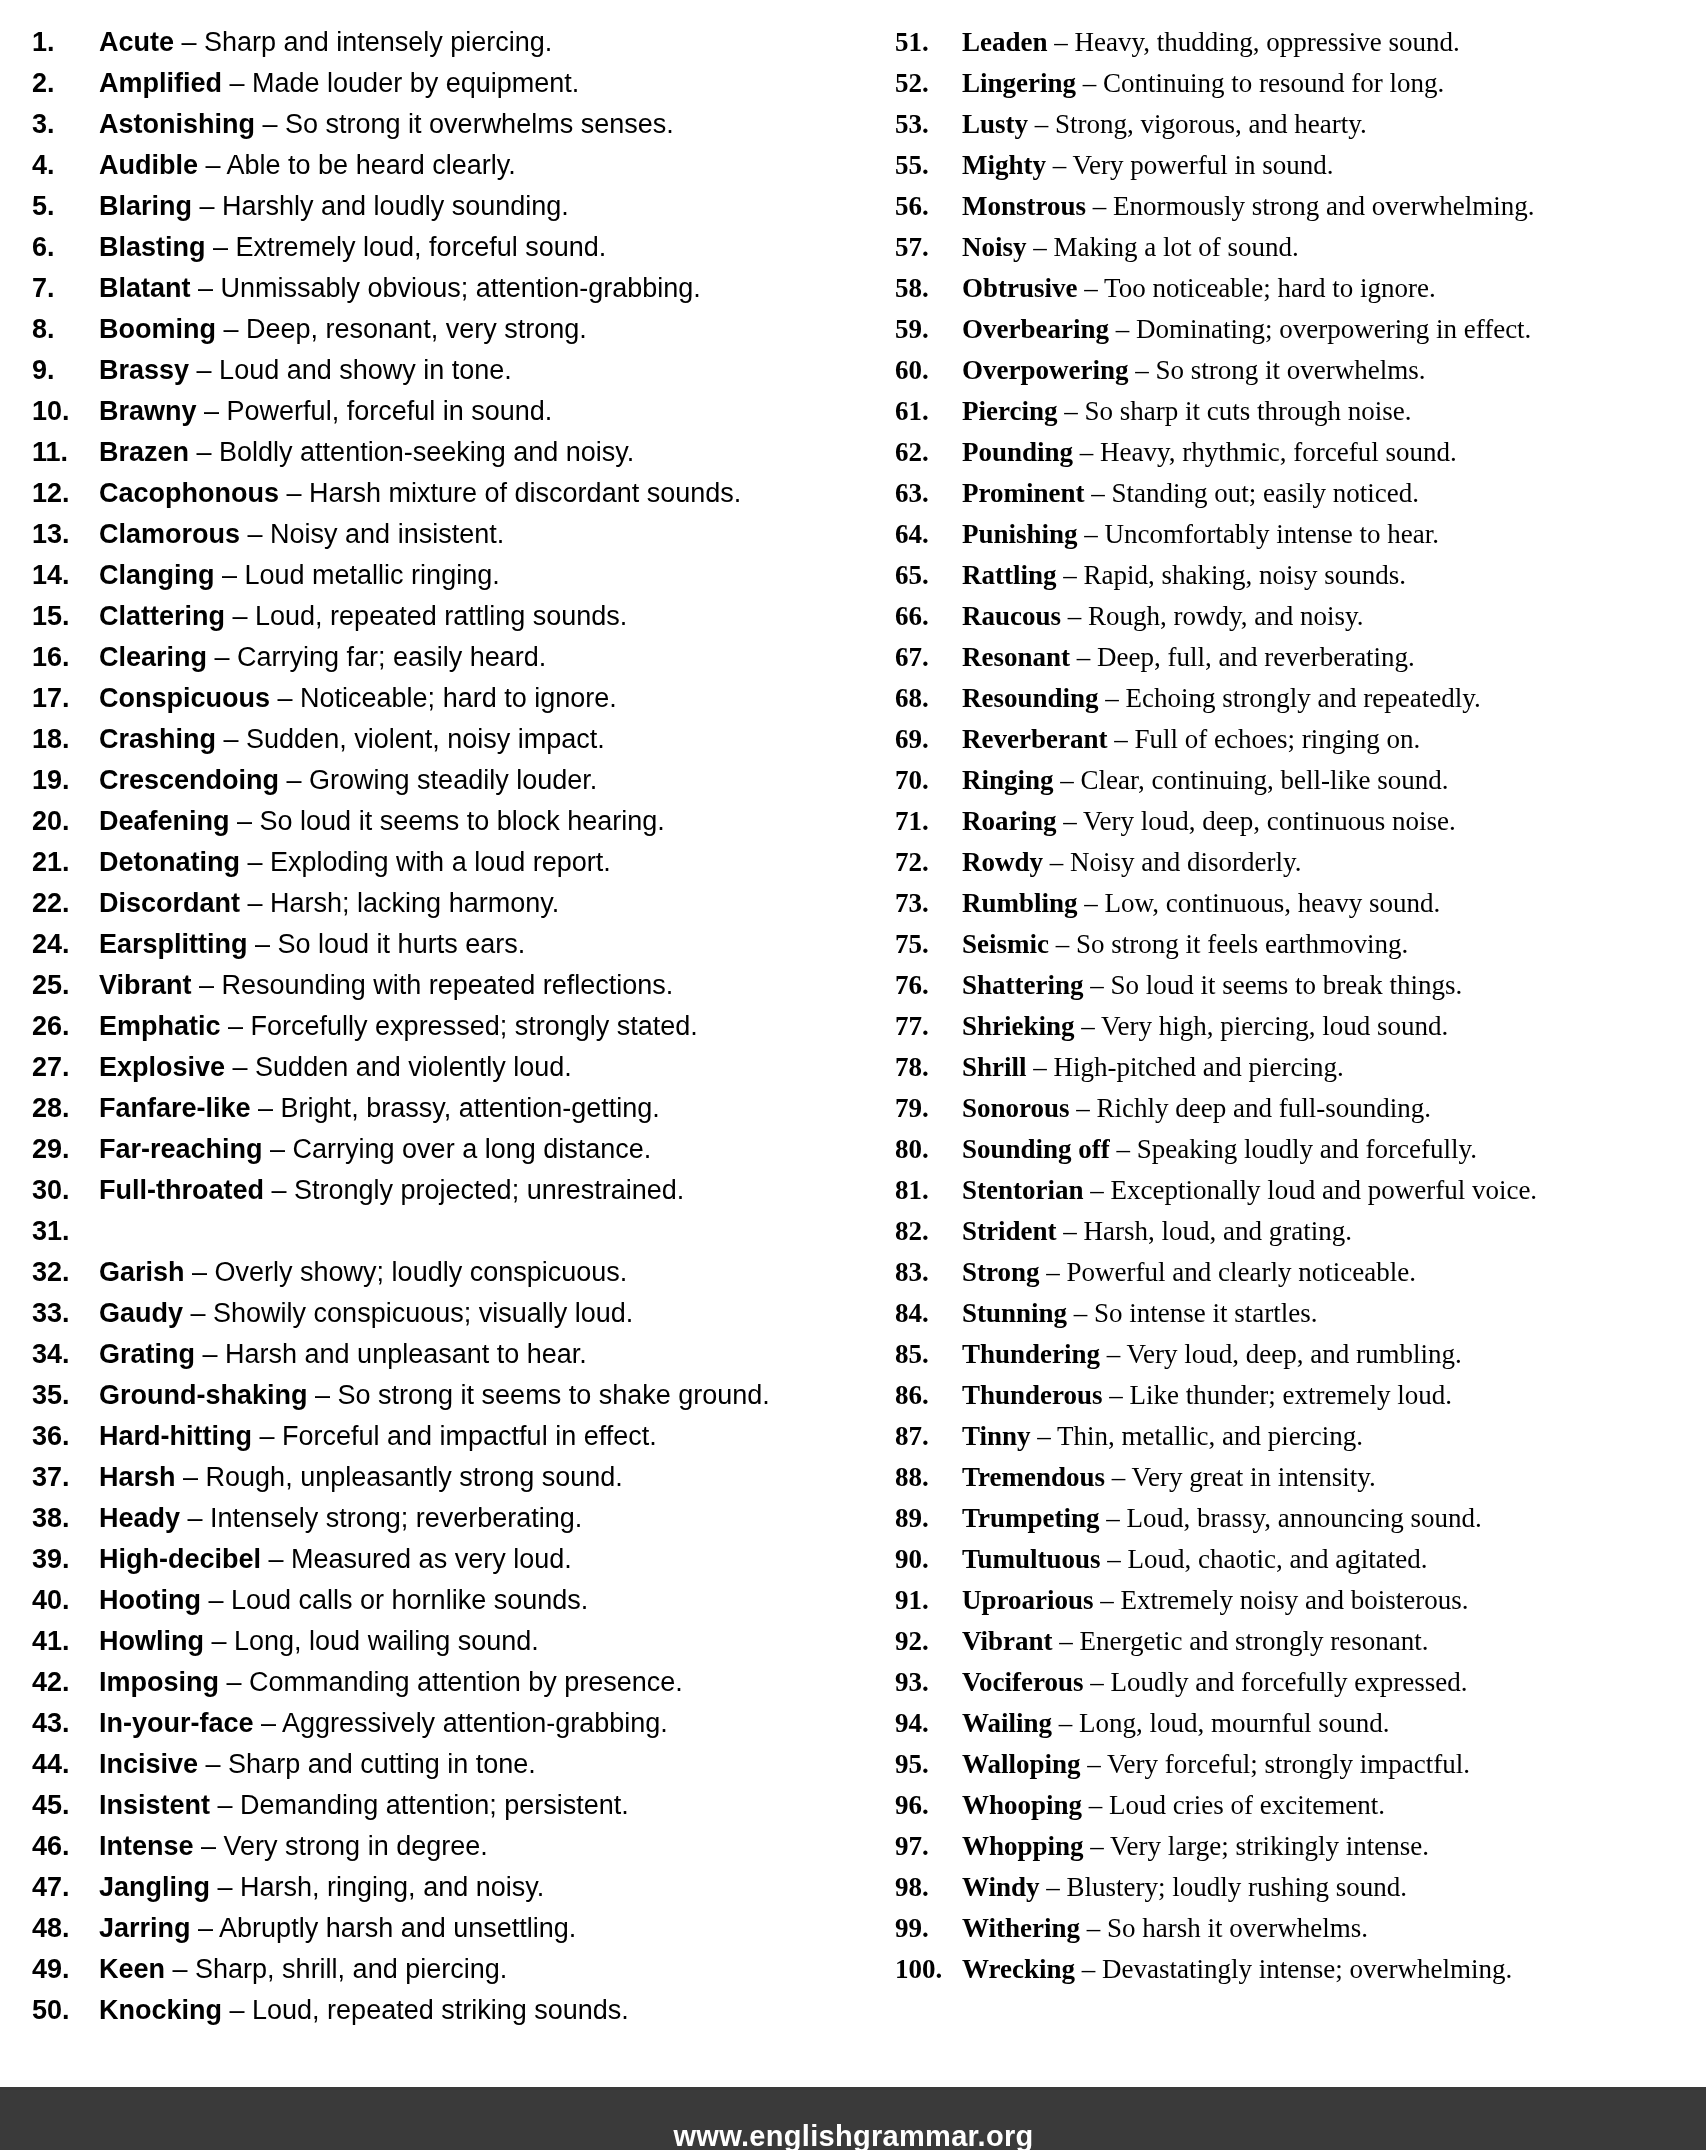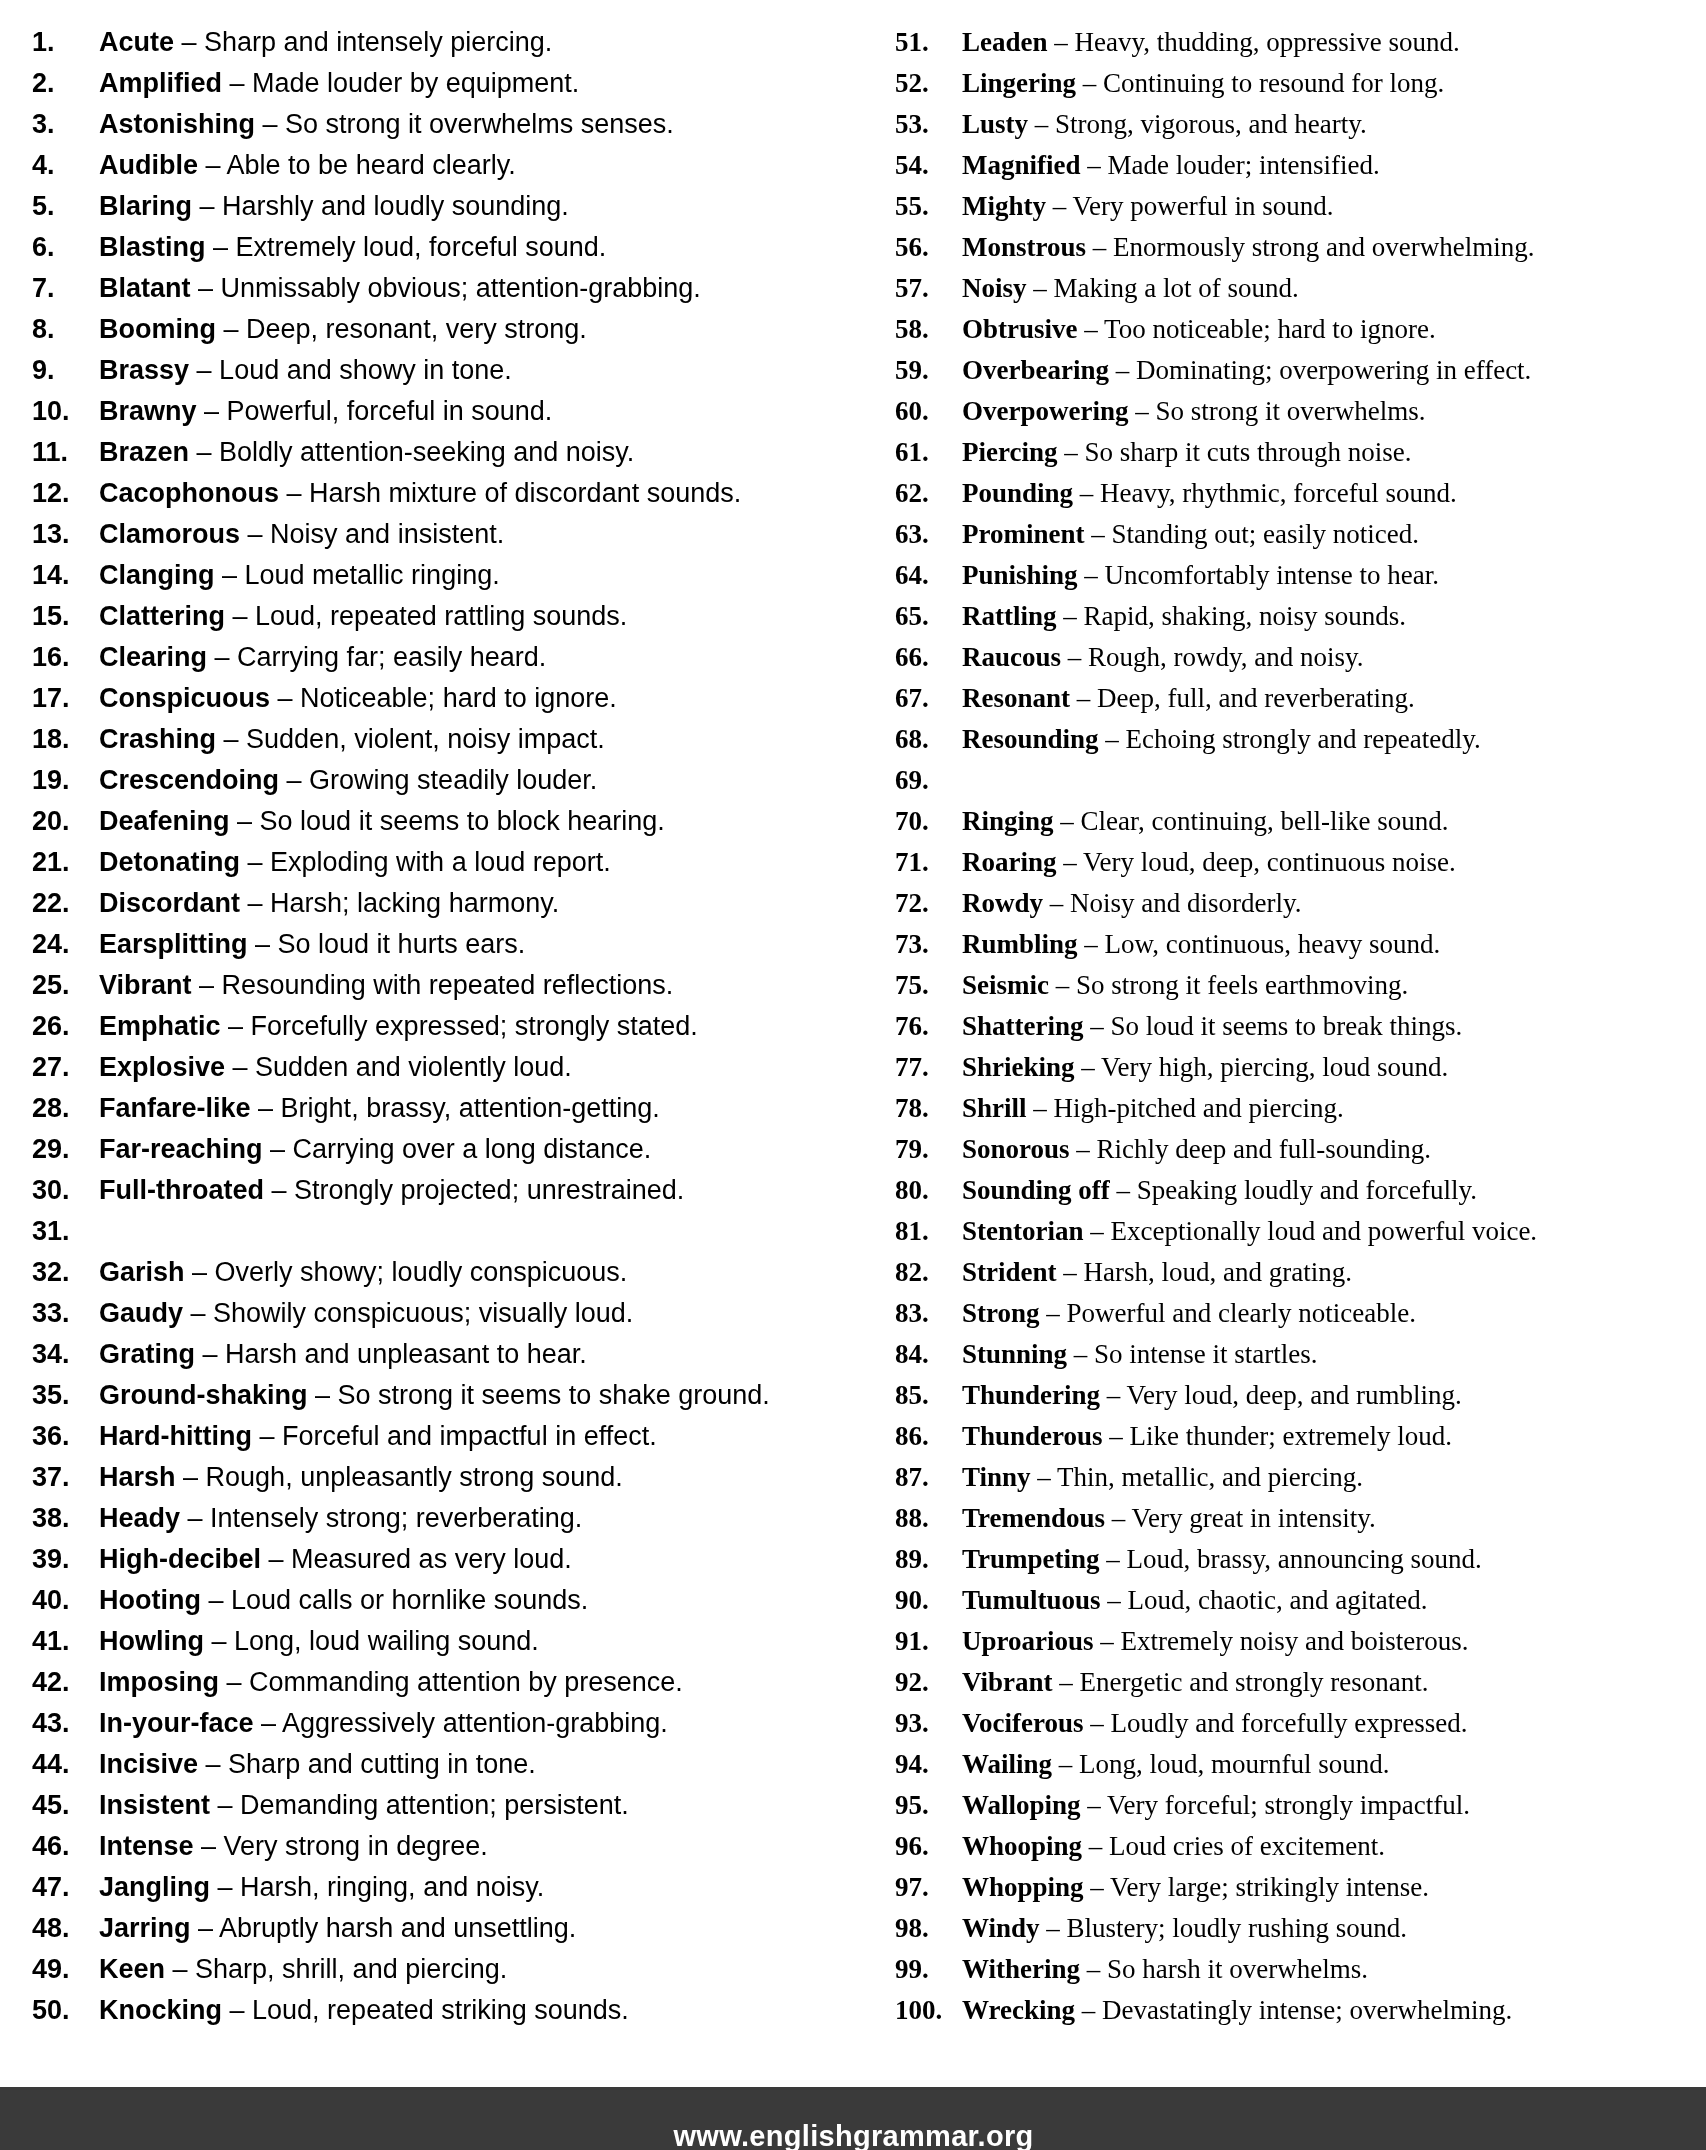--- a/index.html
+++ b/index.html
@@ -270,24 +270,20 @@
       </div>
       <div class="item">
         <span class="num">52.</span>
         <span class="txt"><span class="term">Lingering</span> – <span class="def">Continuing to resound for long.</span></span>
       </div>
       <div class="item">
         <span class="num">53.</span>
         <span class="txt"><span class="term">Lusty</span> – <span class="def">Strong, vigorous, and hearty.</span></span>
       </div>
       <div class="item">
-        <span class="num">54.</span>
-        <span class="txt"><span class="term">Magnified</span> – <span class="def">Made louder; intensified.</span></span>
-      </div>
-      <div class="item">
         <span class="num">55.</span>
         <span class="txt"><span class="term">Mighty</span> – <span class="def">Very powerful in sound.</span></span>
       </div>
       <div class="item">
         <span class="num">56.</span>
         <span class="txt"><span class="term">Monstrous</span> – <span class="def">Enormously strong and overwhelming.</span></span>
       </div>
       <div class="item">
         <span class="num">57.</span>
         <span class="txt"><span class="term">Noisy</span> – <span class="def">Making a lot of sound.</span></span>
@@ -331,20 +327,21 @@
       <div class="item">
         <span class="num">67.</span>
         <span class="txt"><span class="term">Resonant</span> – <span class="def">Deep, full, and reverberating.</span></span>
       </div>
       <div class="item">
         <span class="num">68.</span>
         <span class="txt"><span class="term">Resounding</span> – <span class="def">Echoing strongly and repeatedly.</span></span>
       </div>
       <div class="item">
         <span class="num">69.</span>
+        <span class="txt"><span class="term">Reverberant</span> – <span class="def">Full of echoes; ringing on.</span></span>
       </div>
       <div class="item">
         <span class="num">70.</span>
         <span class="txt"><span class="term">Ringing</span> – <span class="def">Clear, continuing, bell-like sound.</span></span>
       </div>
       <div class="item">
         <span class="num">71.</span>
         <span class="txt"><span class="term">Roaring</span> – <span class="def">Very loud, deep, continuous noise.</span></span>
       </div>
       <div class="item">

